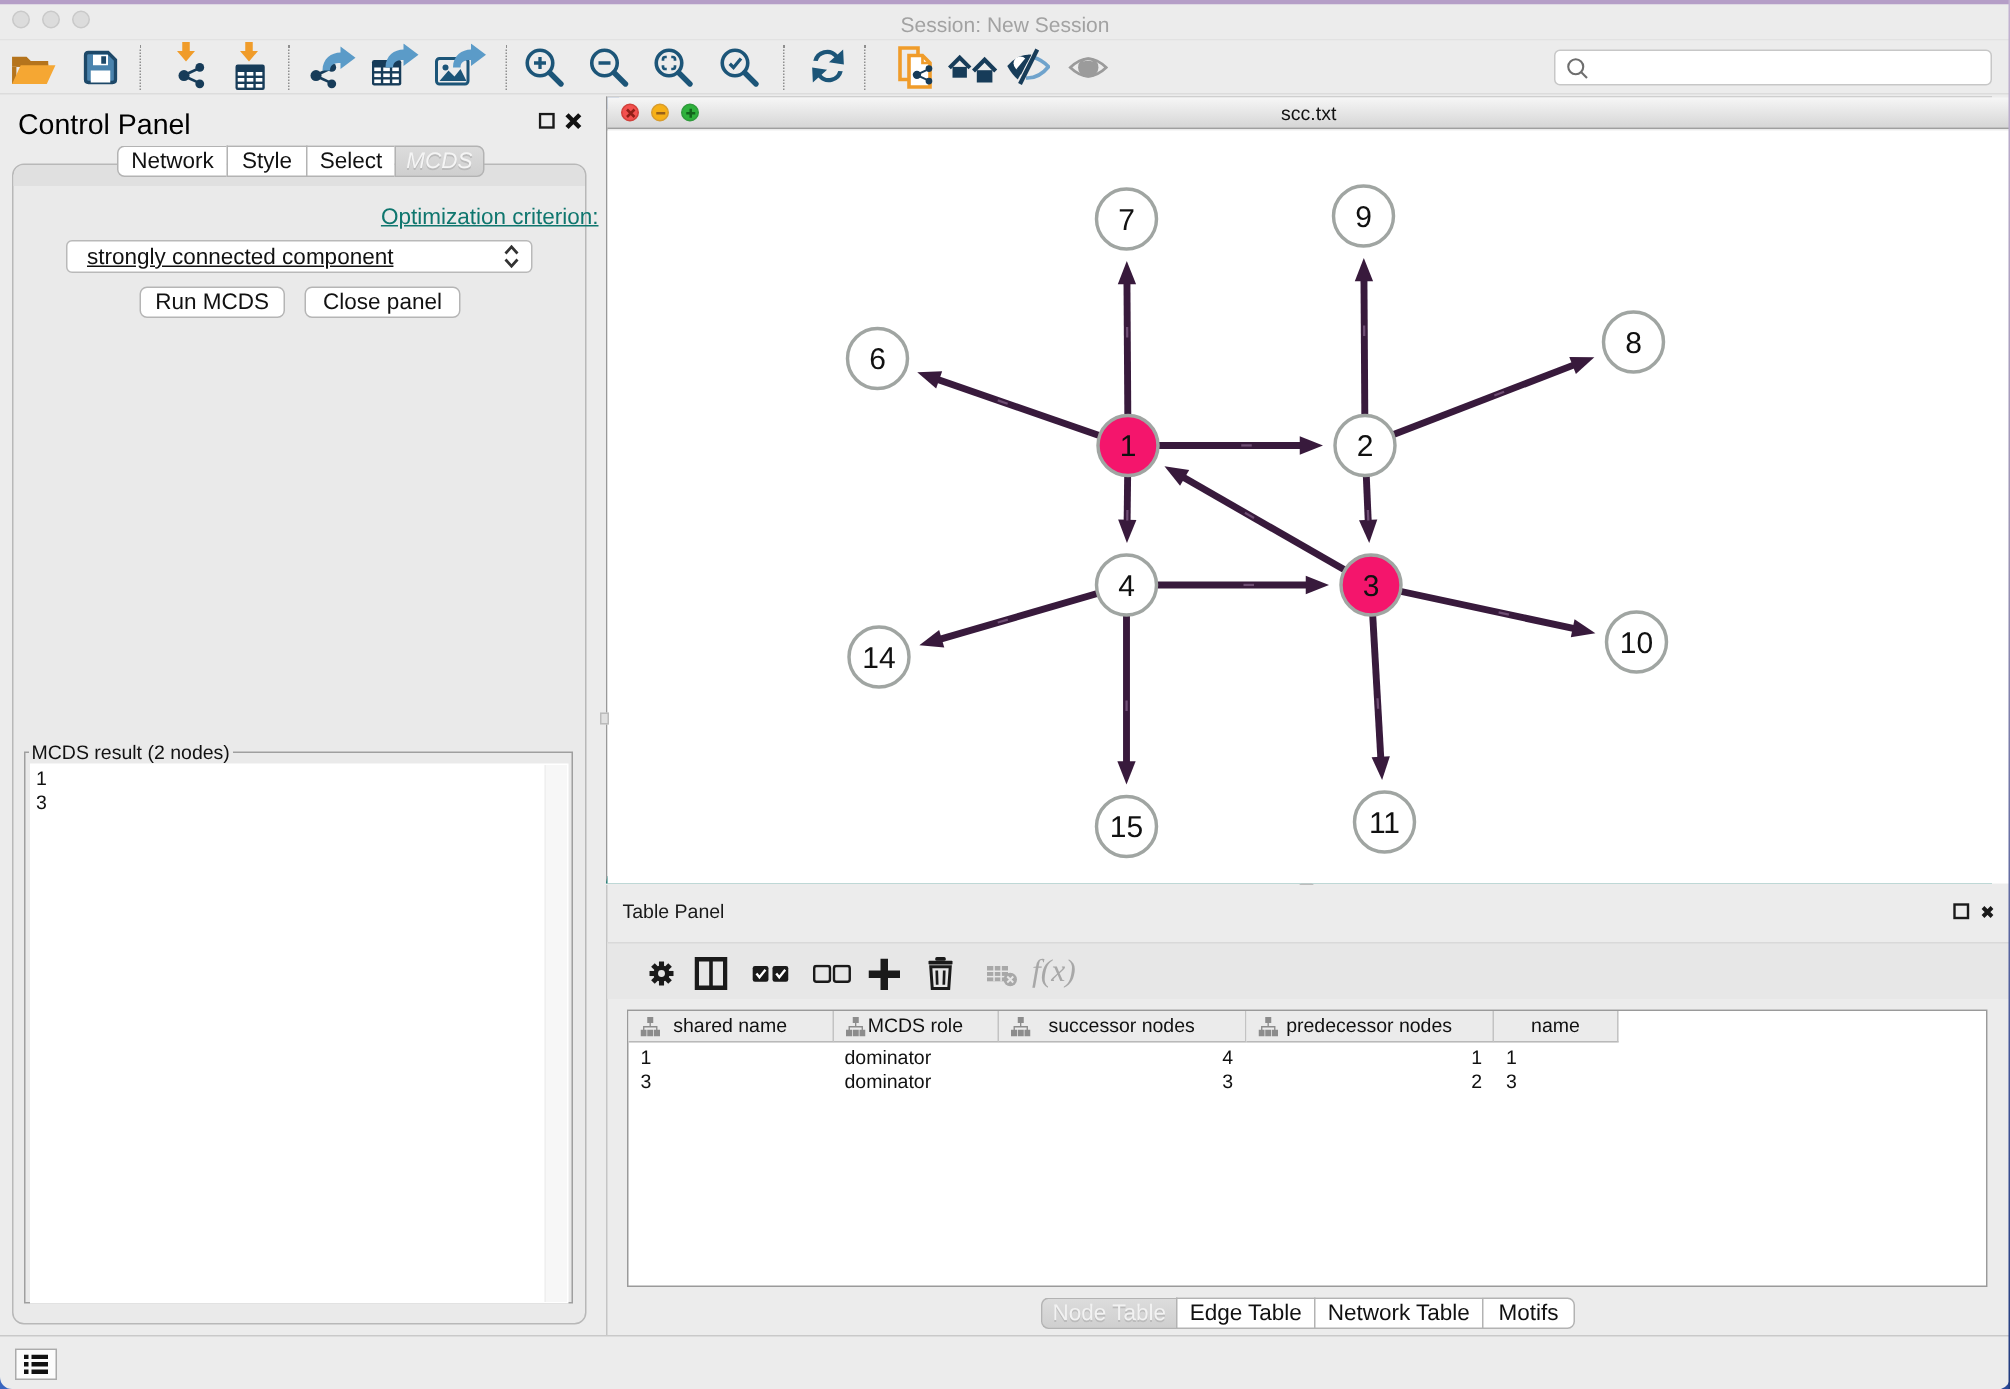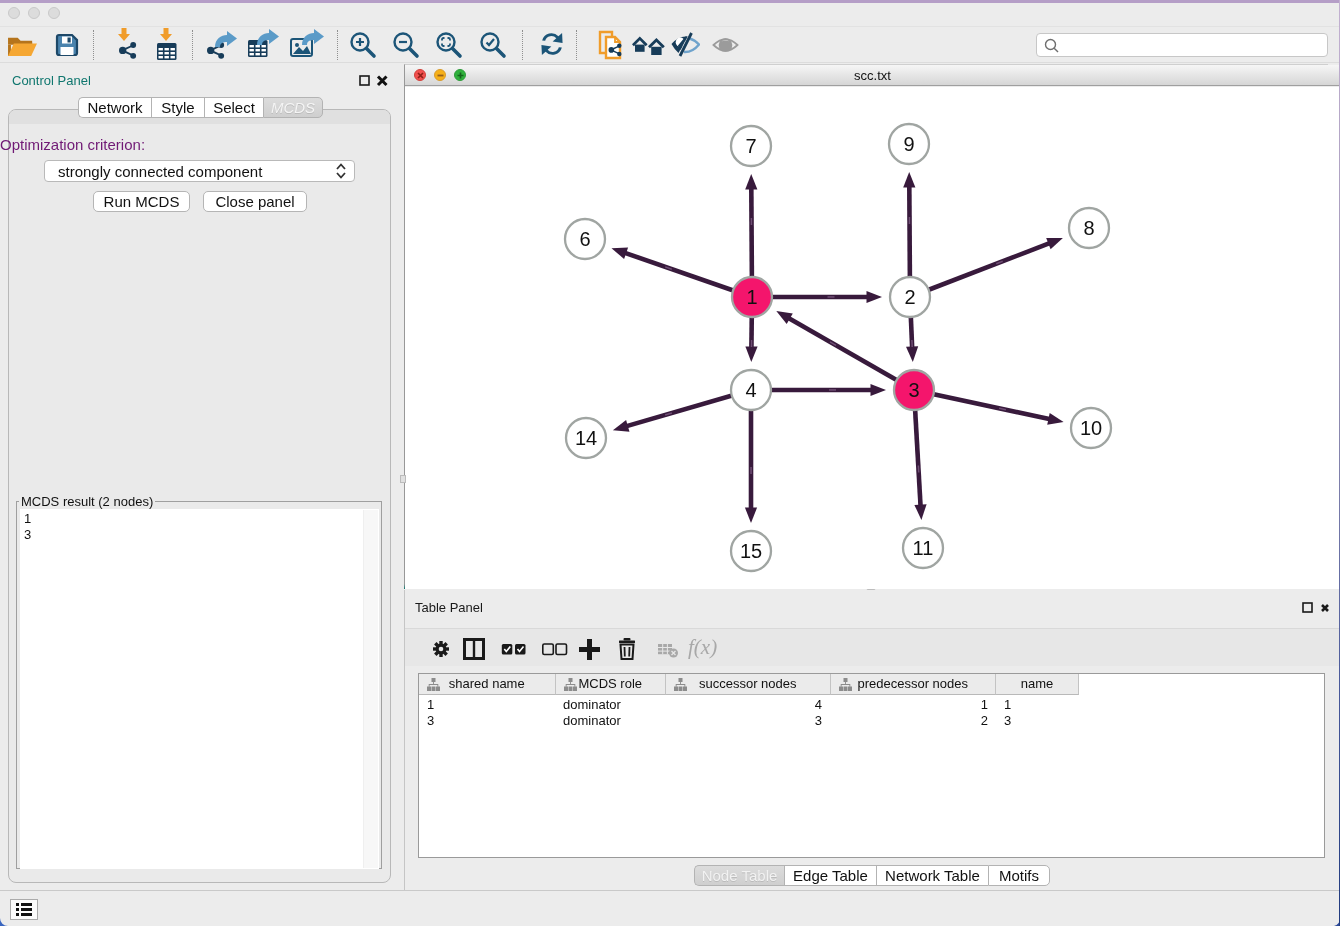--- a/index.html
+++ b/index.html
@@ -10,21 +10,21 @@
 #purple { left:0; top:0; width:1340px; height:3px; background:#b59ec7; }
 #titlebar { left:0; top:3px; width:1340px; height:24px; background:#ececec; border-bottom:1px solid #e2e2e2; }
 .tl { position:absolute; top:4px; width:12px; height:12px; border-radius:50%; background:#dcdcdc; border:1px solid #c9c9c9; }
 #title { position:absolute; top:5px; left:0; width:1340px; text-align:center; font-size:14px; color:#a2a2a2; }
 #toolbar { left:0; top:27px; width:1340px; height:36px; background:#ececec; border-bottom:1px solid #dcdcdc; }
 .sep { position:absolute; top:3px; height:30px; width:0; border-left:1px dotted #8f8f8f; }
 .ticon { position:absolute; top:3px; }
 #search { position:absolute; left:1036px; top:6px; width:292px; height:24px; background:#fff; border:1px solid #c7c7c7; border-radius:4px; }
 
 #cpanel { left:0; top:64px; width:399px; height:826px; background:#ececec; }
-#cphead { position:absolute; left:12px; top:9px; font-size:13px; color:#0f766e; }
+#cphead { position:absolute; left:12px; top:9px; font-size:19px; color:#000000; }
 #cpbox { position:absolute; left:8px; top:45px; width:383px; height:774px; border:1px solid #b8b8b8; border-radius:8px; background:#eaeaea; }
 #cpbox::before { content:""; position:absolute; left:0; top:0; right:0; height:14px; background:#e0e0e0; border-radius:7px 7px 0 0; }
 .tabs { position:absolute; left:78px; top:33px; height:21px; display:flex; z-index:3; }
 .tab { height:21px; font-size:15px; color:#111; background:#fff; border:1px solid #b3b3b3; border-right:none; text-align:center; line-height:20px; }
 .tab.first { border-radius:5px 0 0 5px; }
 .tab.sel { background:linear-gradient(#dcdcdc,#cfcfcf); color:#f5f5f5; text-shadow:0 1px 0 #bbb; border-radius:0 5px 5px 0; border-right:1px solid #b3b3b3;font-style:italic; }
 .tab.sel2 { background:linear-gradient(#dcdcdc,#cfcfcf); color:#f2f2f2; text-shadow:0 1px 0 #bbb; border-radius:5px 0 0 5px; }
 .tab.last { border-radius:0 5px 5px 0; border-right:1px solid #b3b3b3; }
 .th { position:absolute; top:0; height:21px; background:#ebebeb; border-right:1px solid #c3c3c3; border-bottom:1px solid #b9b9b9; font-size:13px; color:#111; text-align:center; line-height:20px; }
 .td { position:absolute; font-size:13px; color:#111; height:16px; line-height:16px; }
@@ -33,20 +33,21 @@
 
 
 </style>
 </head>
 <body>
 <div id="purple" class="abs"></div>
 <div id="titlebar" class="abs">
   <div class="tl" style="left:8px;"></div>
   <div class="tl" style="left:28px;"></div>
   <div class="tl" style="left:48px;"></div>
+  <div id="title">Session: New Session</div>
 </div>
 <div id="toolbar" class="abs">
   <svg class="ticon" style="left:6px;top:4px;" width="33" height="27" viewBox="0 0 34 28">
       <path d="M2 7 L12 7 L15 10 L27 10 L27 14 L2 14 Z" fill="#b5741c"></path>
 <path d="M2 7 L2 26 L5 26 L5 12 L27 12 L27 14 L2 14" fill="#b5741c"></path>
 <path d="M2 26 L8 13 L32 13 L26 26 Z" fill="#f5a733"></path>
     </svg>
   <svg class="ticon" style="left:55px;top:6px;" width="24" height="24" viewBox="0 0 24 24">
       <path d="M2 4 Q2 2 4 2 L17 2 L22 7 L22 20 Q22 22 20 22 L4 22 Q2 22 2 20 Z" fill="#4a83ad" stroke="#1d4868" stroke-width="2.2"></path>
 <rect x="7" y="3.5" width="10" height="7" fill="#fff"></rect>
@@ -187,22 +188,22 @@
       <rect x="1" y="1" width="9" height="9" fill="none" stroke="#1a1a1a" stroke-width="1.6"></rect>
       <path d="M19 1.5 L27.5 10 M27.5 1.5 L19 10" stroke="#111" stroke-width="3"></path>
     </svg>
   <div id="cpbox"></div>
   <div class="tabs">
     <div class="tab first" style="width:73px;">Network</div>
     <div class="tab" style="width:53px;">Style</div>
     <div class="tab" style="width:59px;">Select</div>
     <div class="tab sel" style="width:60px;">MCDS</div>
   </div>
-  <div class="abs" style="left:0;top:72px;width:399px;text-align:left;font-size:15px;color:#701a75;">Optimization criterion:</div>
-  <div class="abs" style="left:44px;top:96px;width:311px;height:22px;background:#fff;border:1px solid #b9b9b9;border-radius:4px;font-size:15px;color:#111;line-height:21px;padding-left:13px;">strongly connected component
+  <div class="abs" style="left:0;top:72px;width:399px;text-align:right;font-size:15px;color:#0f766e;text-decoration:underline;">Optimization criterion:</div>
+  <div class="abs" style="left:44px;top:96px;width:311px;height:22px;background:#fff;border:1px solid #b9b9b9;border-radius:4px;font-size:15px;color:#111;line-height:21px;padding-left:13px;text-decoration:underline;">strongly connected component
     <svg width="12" height="16" viewBox="0 0 12 16" style="position:absolute;right:7px;top:2px;">
         <path d="M2 6 L6 1.5 L10 6" fill="none" stroke="#333" stroke-width="1.8"></path>
         <path d="M2 10 L6 14.5 L10 10" fill="none" stroke="#333" stroke-width="1.8"></path>
       </svg>
   </div>
   <div class="abs" style="left:93px;top:127px;width:97px;height:21px;background:#fff;border:1px solid #b5b5b5;border-radius:5px;font-size:15px;color:#111;text-align:center;line-height:19px;">Run MCDS</div>
   <div class="abs" style="left:203px;top:127px;width:104px;height:21px;background:#fff;border:1px solid #b5b5b5;border-radius:5px;font-size:15px;color:#111;text-align:center;line-height:19px;">Close panel</div>
   <fieldset class="abs" style="left:16px;top:430px;width:366px;height:375px;border:1px solid #9f9f9f;background:#eaeaea;padding:0;">
     <legend style="font-size:13px;color:#111;padding:0 2px;margin-left:2px;">MCDS result (2 nodes)</legend>
     <div style="position:absolute;left:3px;top:0px;width:359px;height:360px;background:#fff;font-size:13px;color:#111;padding:2px 0 0 4px;line-height:16px;">1<br>3<div style="position:absolute;right:1px;top:1px;width:15px;height:358px;background:#f7f7f7;border-left:1px solid #efefef;"></div></div>

